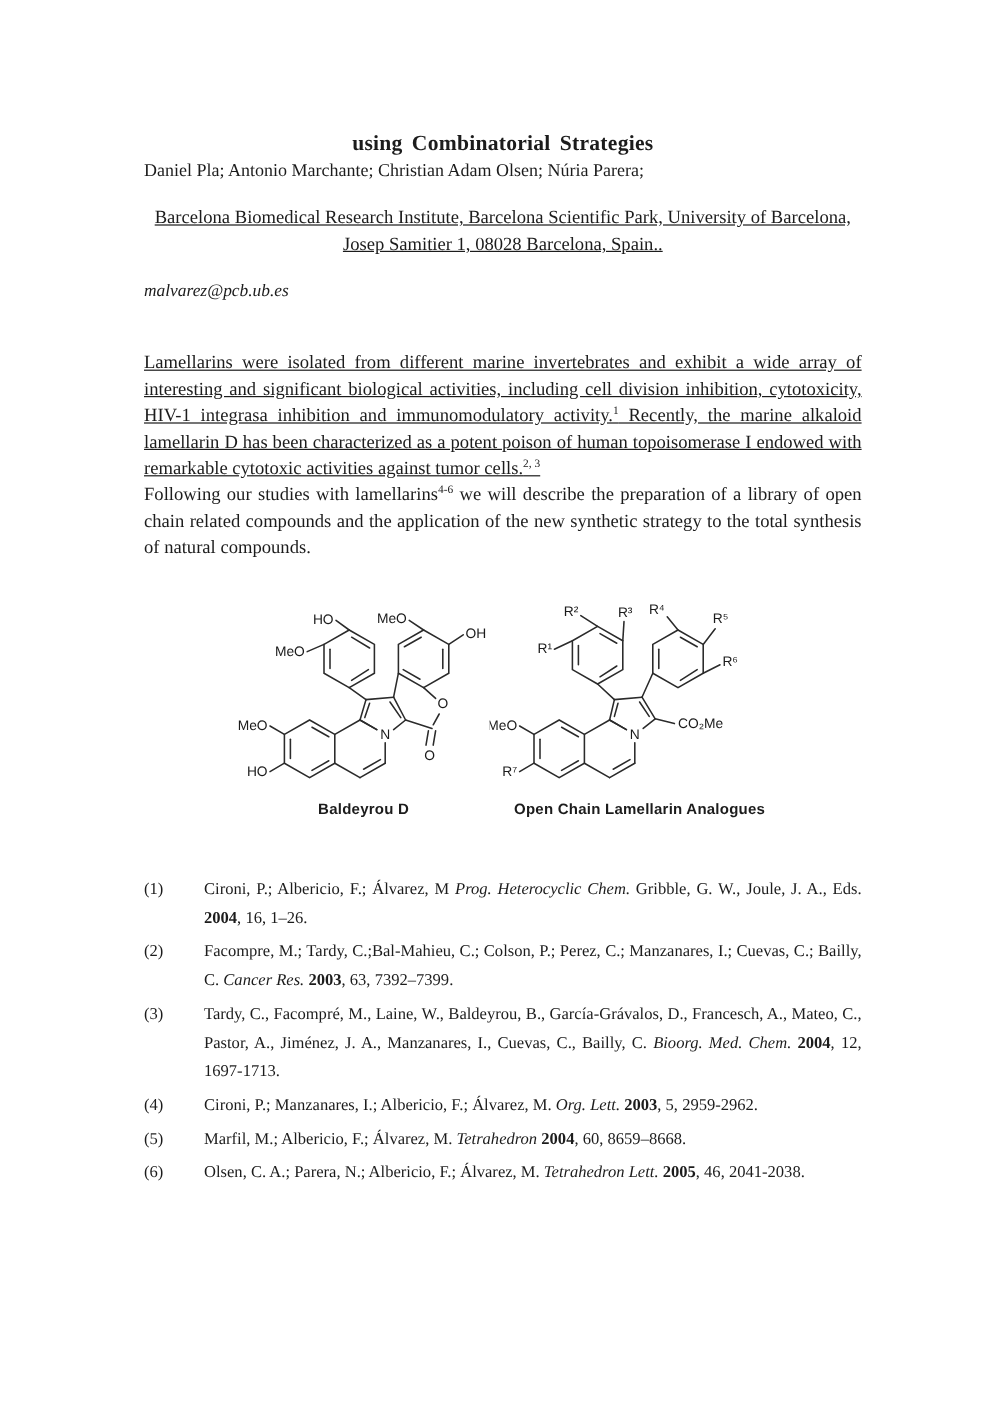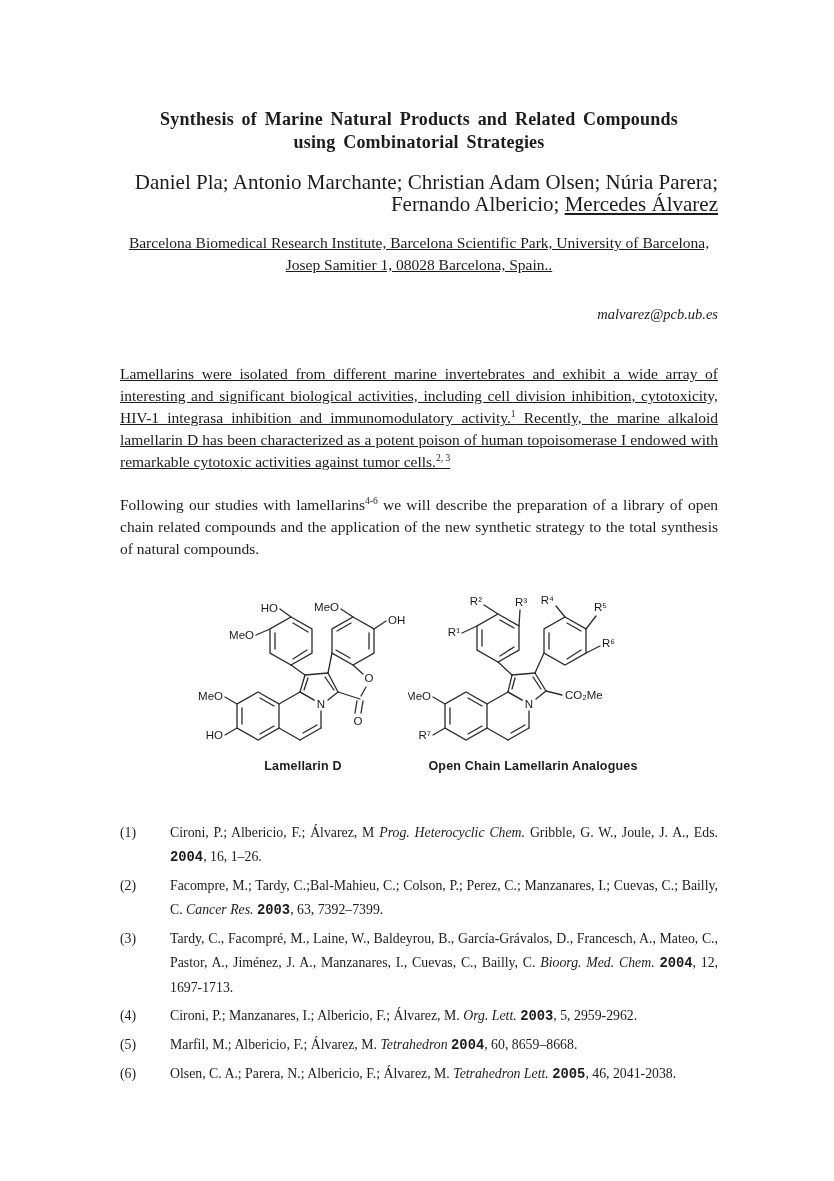--- a/index.html
+++ b/index.html
@@ -5,30 +5,30 @@
   html,body{margin:0;padding:0;background:#ffffff;}
   body{
     width:834px;height:1181px;position:relative;overflow:hidden;
     font-family:"Liberation Serif","DejaVu Serif",serif;color:#1c1c1c;
   }
   .page{box-sizing:border-box;padding:108px 116px 0 120px;}
   .title{
     text-align:center;font-weight:bold;font-size:18px;line-height:23px;
     word-spacing:3px;letter-spacing:.2px;
   }
-  .authors{margin-top:17px;text-align:right;font-size:21px;line-height:22px;}
+  .authors{margin-top:1px;text-align:left;font-size:15px;line-height:22px;}
   .affiliation{margin-top:17px;text-align:center;font-size:15.5px;line-height:22px;text-decoration:underline;}
-  .email{margin-top:30px;text-align:right;font-style:italic;font-size:14.5px;}
+  .email{margin-top:20px;text-align:left;font-style:italic;font-size:14.5px;}
   .para{font-size:15.5px;line-height:22px;text-align:justify;}
   .para1{margin-top:40px;text-decoration:underline;}
-  .para2{margin-top:21px;}
+  .para2{}
   sup{font-size:9.5px;vertical-align:super;line-height:0;}
   .un{text-decoration:underline;}
   .it{font-style:italic;}
-  .bd{font-weight:bold;font-family:Liberation Mono, monospace;}
+  .bd{font-weight:bold;}
   .figures{margin-top:18px;margin-left:68px;display:flex;align-items:flex-start;}
   .figure{display:flex;flex-direction:column;}
   .figure.right{margin-left:-10px;}
   .fig-caption{
     font-family:"Liberation Sans","DejaVu Sans",sans-serif;font-weight:bold;
     font-size:12.5px;text-align:center;margin-top:5px;letter-spacing:.2px;
   }
   svg{display:block;}
   .bond{stroke:#2b2b2b;stroke-width:1.3;fill:none;stroke-linecap:round;}
   .atom{
@@ -39,27 +39,25 @@
   .ref{display:flex;margin-bottom:4px;}
   .ref-num{width:50px;flex:none;}
   .ref-text{flex:1;text-align:justify;}
 </style>
 </head>
 <body>
 
 <div class="page">
 
   <div class="title">
-    <div>Synthesis of Marine Natural Products and Related Compounds</div>
     <div>using Combinatorial Strategies</div>
   </div>
 
   <div class="authors">
     <div><span>Daniel Pla;  Antonio Marchante;  Christian Adam Olsen;  Núria Parera;</span></div>
-    <div><span>Fernando Albericio; </span><span class="un">Mercedes Álvarez</span></div>
   </div>
 
   <div class="affiliation">Barcelona Biomedical Research Institute, Barcelona Scientific Park, University of Barcelona, Josep Samitier 1, 08028 Barcelona, Spain..</div>
 
   <div class="email">malvarez@pcb.ub.es</div>
 
   <div class="para para1"><span>Lamellarins were isolated from different marine invertebrates and exhibit a wide array of interesting and significant biological activities, including cell division inhibition, cytotoxicity, HIV-1 integrasa inhibition and immunomodulatory activity.</span><sup>1</sup><span>  Recently, the marine alkaloid lamellarin D has been characterized as a potent poison of human topoisomerase I endowed with remarkable cytotoxic activities against tumor cells.</span><sup>2, 3</sup></div>
 
   <div class="para para2"><span>Following our studies with lamellarins</span><sup>4-6</sup><span> we will describe the preparation of a library of open chain related compounds and the application of the new synthetic strategy to the total synthesis of natural compounds.</span></div>
 
@@ -118,21 +116,21 @@
           <text x="66" y="61" text-anchor="end">MeO</text>
           <text x="151" y="33" text-anchor="end">MeO</text>
           <text x="200" y="46" text-anchor="start">OH</text>
           <text x="35" y="122" text-anchor="end">MeO</text>
           <text x="35" y="161" text-anchor="end">HO</text>
           <text x="133" y="130" text-anchor="middle">N</text>
           <text x="181" y="104" text-anchor="middle">O</text>
           <text x="170" y="147" text-anchor="middle">O</text>
         </g>
       </svg>
-      <div class="fig-caption">Lamellarin D</div>
+      <div class="fig-caption">Baldeyrou D</div>
     </div>
 
     <div class="figure right">
       <svg width="250" height="176" viewBox="0 0 250 176">
         <g class="bond">
 
           <polygon points="90,36 111,48 111,72 90,84 69,72 69,48"></polygon>
           <line x1="92" y1="42" x2="106" y2="50"></line>
           <line x1="106" y1="69" x2="92" y2="78"></line>
           <line x1="74" y1="52" x2="74" y2="68"></line>

